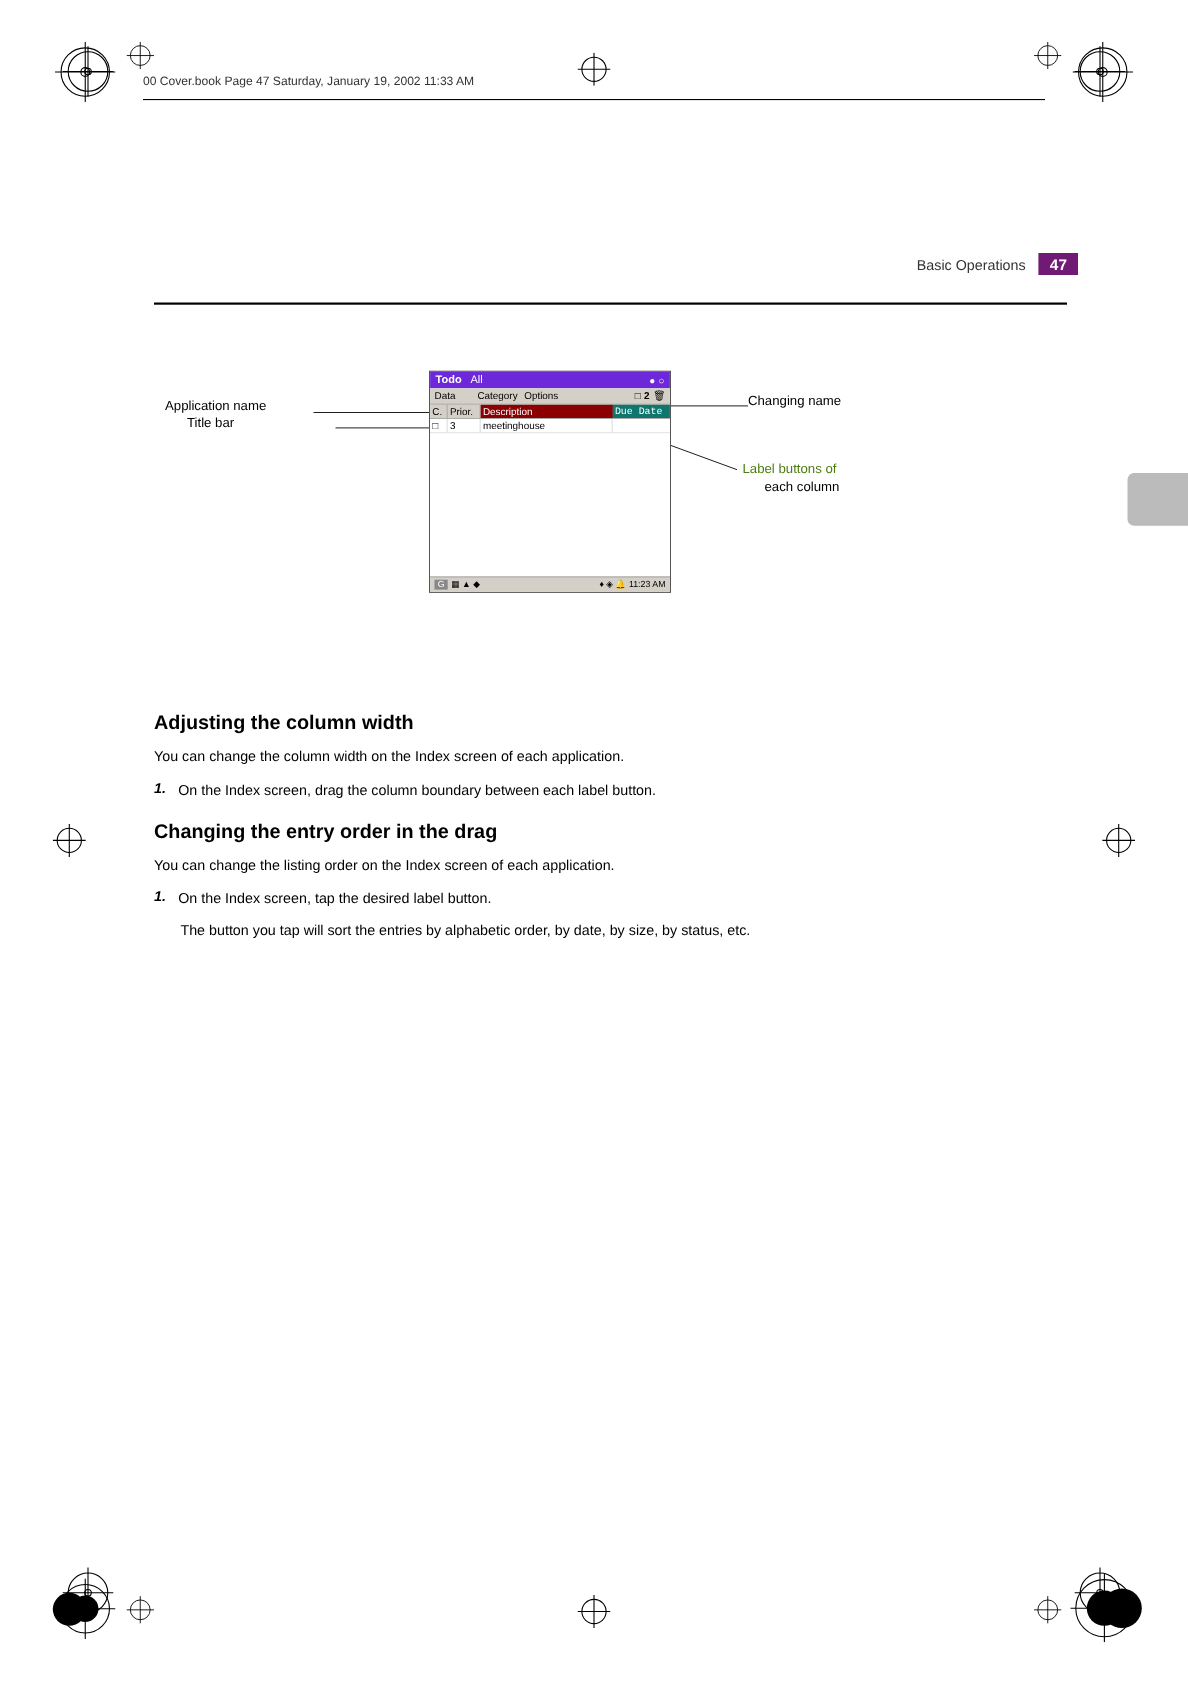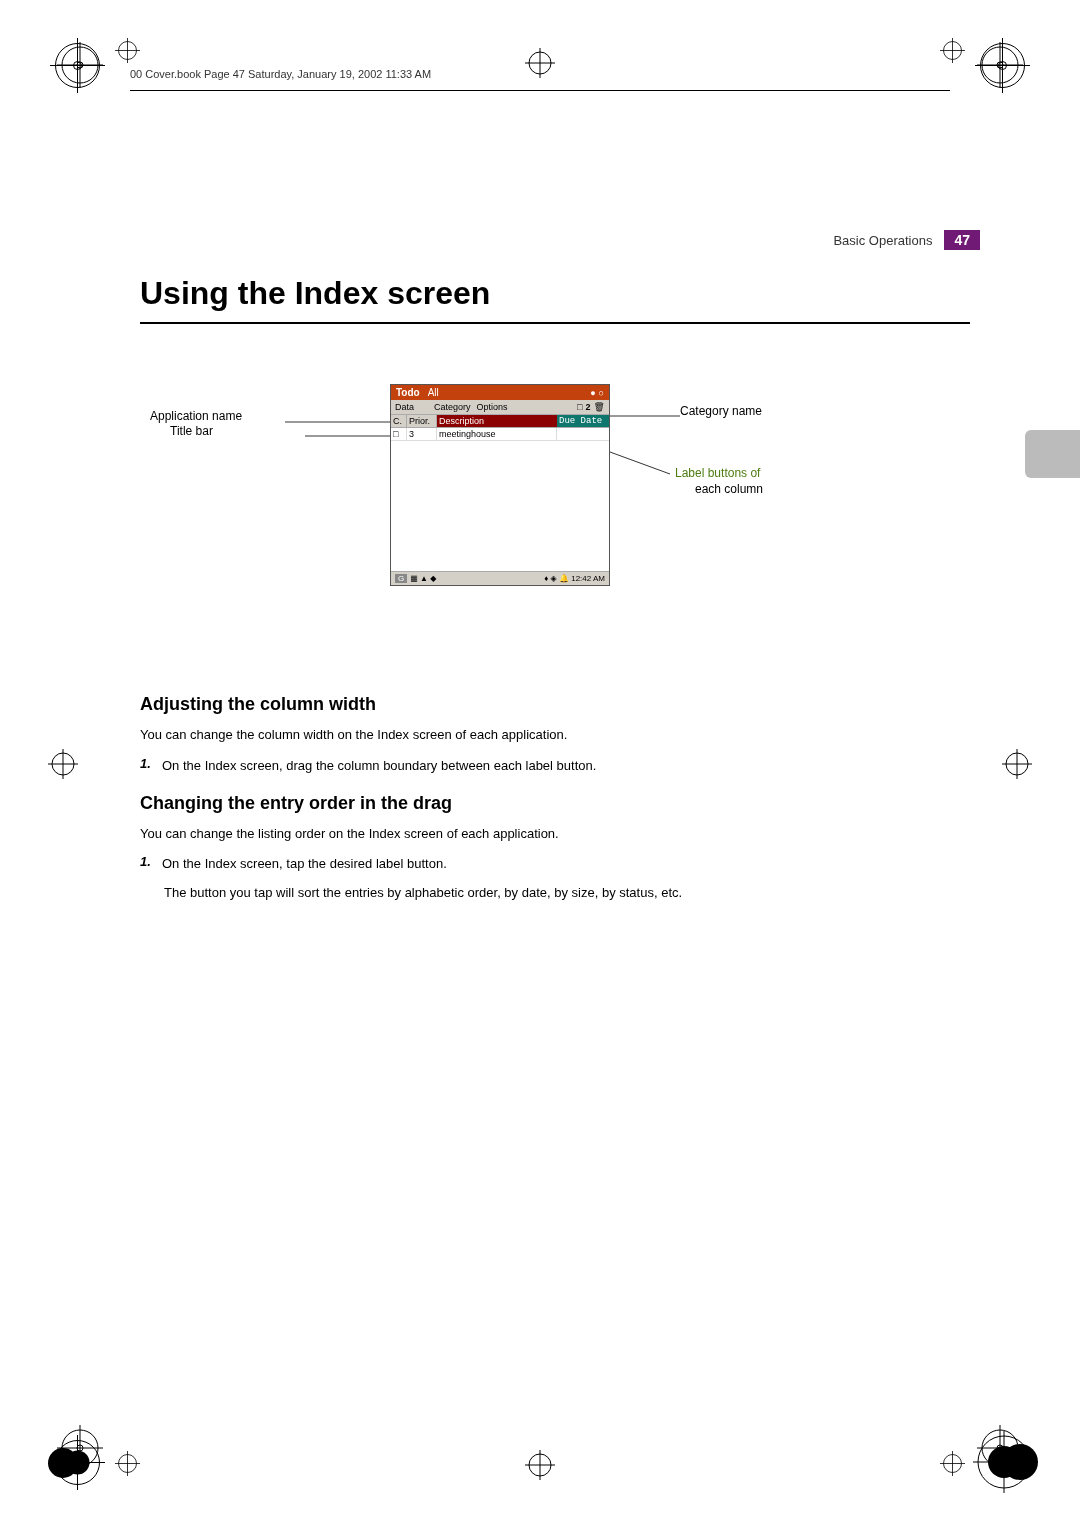--- a/index.html
+++ b/index.html
@@ -64,46 +64,45 @@
   <line x1="0" y1="12.5" x2="25" y2="12.5" stroke="#000" stroke-width="0.8"></line>
 </svg>
 
 <div style="position:absolute;top:230px;right:100px;display:flex;align-items:center;gap:12px;font-family:Arial,sans-serif;font-size:13px;color:#333;">
   <span>Basic Operations</span>
   <div style="background:#701a75;color:#fff;padding:2px 10px;font-size:14px;font-weight:bold;">47</div>
 </div>
 
 <div style="position:absolute;top:275px;left:140px;right:110px;">
 
-  <h1 style="font-size:32px;font-weight:bold;font-family:Arial,sans-serif;color:#000;margin-bottom:10px;">Using the Index screen</h1>
   <hr style="border:none;border-top:2px solid #000;margin-bottom:30px;">
 
   <div style="position:relative;height:310px;margin-left:10px;margin-bottom:30px;">
 
     <svg style="position:absolute;top:0;left:0;width:100%;height:100%;" viewBox="0 0 820 310">
 
       <line x1="135" y1="68" x2="240" y2="68" stroke="#000" stroke-width="0.8"></line>
 
       <line x1="155" y1="82" x2="240" y2="82" stroke="#000" stroke-width="0.8"></line>
 
       <line x1="460" y1="62" x2="530" y2="62" stroke="#000" stroke-width="0.8"></line>
 
       <line x1="460" y1="98" x2="520" y2="120" stroke="#000" stroke-width="0.8"></line>
     </svg>
 
     <div style="position:absolute;left:0;top:55px;font-family:Arial,sans-serif;font-size:12px;color:#000;white-space:nowrap;">Application name</div>
     <div style="position:absolute;left:20px;top:70px;font-family:Arial,sans-serif;font-size:12px;color:#000;white-space:nowrap;">Title bar</div>
 
-    <div style="position:absolute;left:530px;top:50px;font-family:Arial,sans-serif;font-size:12px;color:#000;white-space:nowrap;">Category name</div>
+    <div style="position:absolute;left:530px;top:50px;font-family:Arial,sans-serif;font-size:12px;color:#000;white-space:nowrap;">Changing name</div>
     <div style="position:absolute;left:525px;top:112px;font-family:Arial,sans-serif;font-size:12px;color:#4d7c0f;white-space:nowrap;">Label buttons of</div>
     <div style="position:absolute;left:525px;top:128px;font-family:Arial,sans-serif;font-size:12px;color:#000;white-space:nowrap;margin-left:20px;">each column</div>
 
     <div style="position:absolute;left:240px;top:30px;width:220px;border:1.5px solid #555;background:#fff;">
 
-      <div style="background:#c2410c;color:#fff;font-size:10px;font-family:Arial,sans-serif;padding:2px 5px;display:flex;justify-content:space-between;align-items:center;">
+      <div style="background:#6d28d9;color:#fff;font-size:10px;font-family:Arial,sans-serif;padding:2px 5px;display:flex;justify-content:space-between;align-items:center;">
         <div style="display:flex;gap:8px;">
           <span style="font-weight:bold;">Todo</span>
           <span>All</span>
         </div>
         <div style="display:flex;gap:3px;font-size:9px;">
           <span>●</span>
             <span>○</span>
         </div>
       </div>
 
@@ -133,21 +132,21 @@
       </div>
 
       <div style="height:130px;background:#fff;"></div>
 
       <div style="background:#d4d0c8;border-top:1px solid #aaa;padding:2px 4px;font-size:8px;font-family:Arial,sans-serif;display:flex;justify-content:space-between;align-items:center;">
         <div style="display:flex;align-items:center;gap:3px;">
           <span style="background:#888;color:#fff;padding:0 3px;">G</span>
           <span>▦ ▲ ◆</span>
         </div>
         <div>
-          <span>♦ ◈ 🔔 </span><span>12:42 AM</span>
+          <span>♦ ◈ 🔔 </span><span>11:23 AM</span>
         </div>
       </div>
     </div>
 
   </div>
 
   <h2 style="font-family:Arial,sans-serif;font-size:18px;font-weight:bold;color:#000;margin-bottom:10px;">Adjusting the column width</h2>
 
   <p style="font-family:Arial,sans-serif;font-size:13px;color:#000;line-height:1.6;margin-bottom:10px;">You can change the column width on the Index screen of each application.</p>
 

